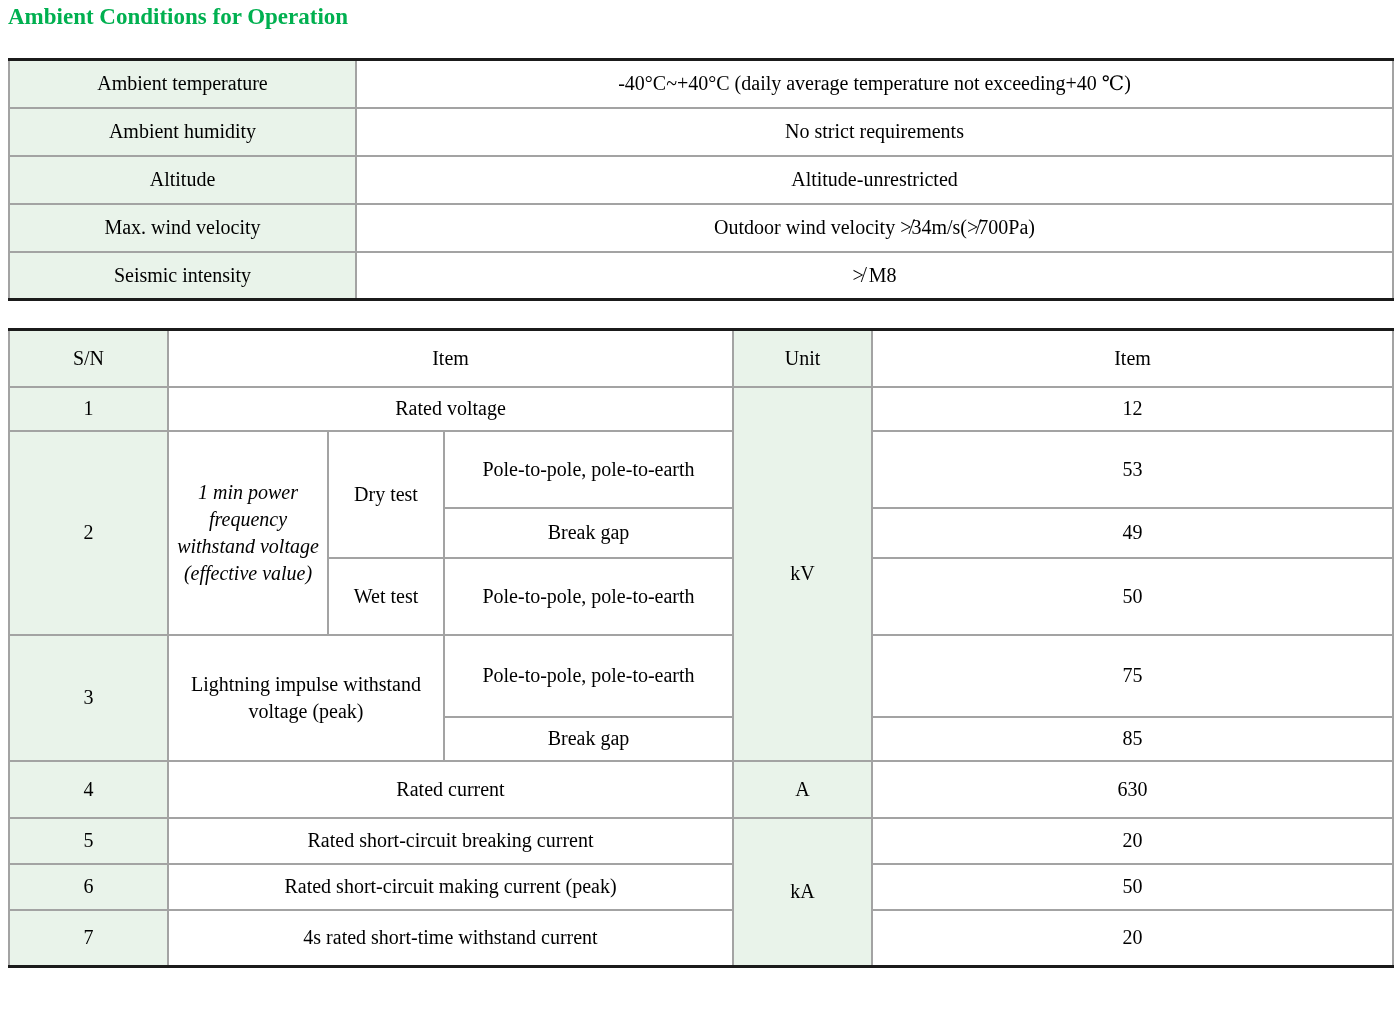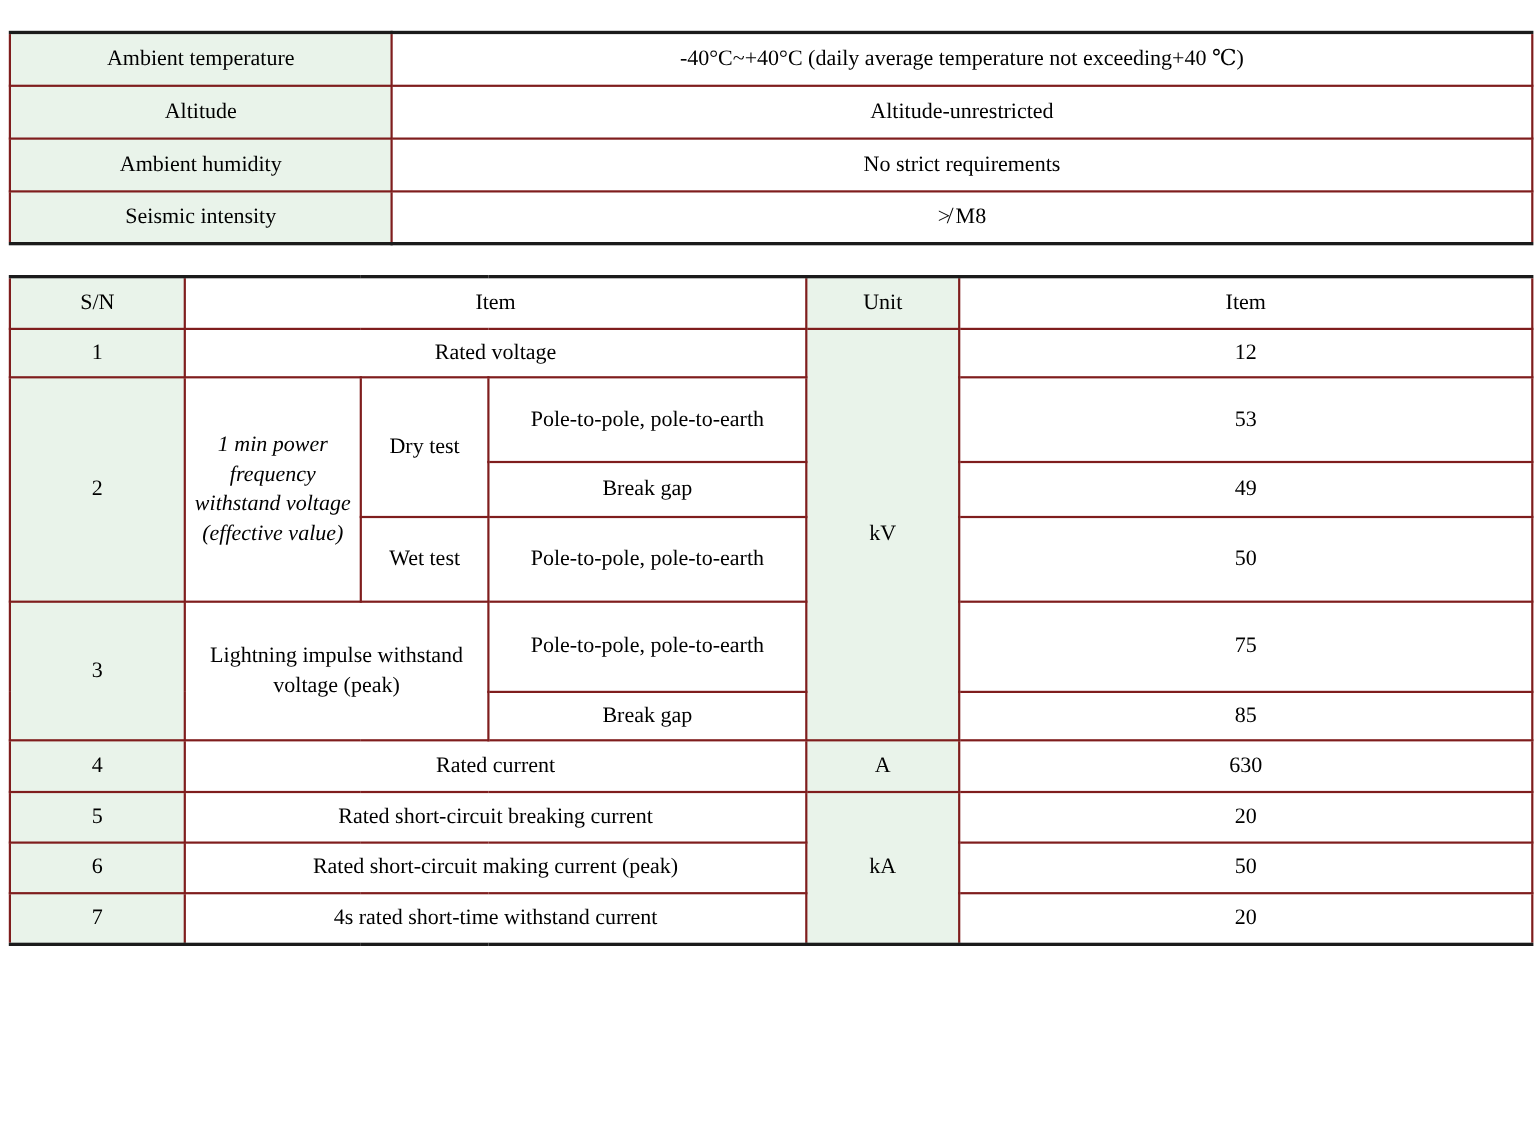--- a/index.html
+++ b/index.html
@@ -21,63 +21,68 @@
   .section-title.second { padding-top: 0; margin-top: 54px; }
   table {
     border-collapse: collapse;
     table-layout: fixed;
     width: 1384px;
     border: 2px solid #1b1b1b;
     border-top-width: 3px;
     border-bottom-width: 3px;
   }
   td {
-    border: 2px solid #7f1d1d;
+    border: 2px solid #a3a3a3;
     text-align: center;
     vertical-align: middle;
     font-size: 20px;
     line-height: 1.35;
     padding: 2px 8px;
   }
   .green { background: #E9F3EA; }
   #ambient-table { margin-top: 28px; }
   #ambient-table tr { height: 48px; }
   #parameters-table { margin-top: 27px; }
-  tr.h45 { height: 47px; }
+  tr.h45 { height: 57px; }
   tr.h44 { height: 44px; }
   tr.h46 { height: 46px; }
   tr.h50 { height: 50px; }
   tr.h77 { height: 77px; }
   tr.h82 { height: 82px; }
   .wrap-narrow { max-width: 236px; margin: 16px auto; }
   .wrap-item { max-width: 150px; margin: 0 auto; font-style: italic; }
 </style>
 </head>
 <body>
 
 <div class="page">
 
+  <h1 class="section-title">Ambient Conditions for Operation</h1>
 
   <table id="ambient-table">
     <colgroup>
         <col style="width:347px">
         <col style="width:1037px">
       </colgroup>
     <tbody>
       <tr>
         <td class="green">Ambient temperature</td>
         <td>-40°C~+40°C (daily average temperature not exceeding+40 ℃)</td>
       </tr>
       <tr>
+        <td class="green">Ambient humidity</td>
+        <td>No strict requirements</td>
+      </tr>
+      <tr>
         <td class="green">Altitude</td>
         <td>Altitude-unrestricted</td>
       </tr>
       <tr>
-        <td class="green">Ambient humidity</td>
-        <td>No strict requirements</td>
+        <td class="green">Max. wind velocity</td>
+        <td>Outdoor wind velocity ≯34m/s(≯700Pa)</td>
       </tr>
       <tr>
         <td class="green">Seismic intensity</td>
         <td>≯ M8</td>
       </tr>
     </tbody>
   </table>
 
 
   <table id="parameters-table">

